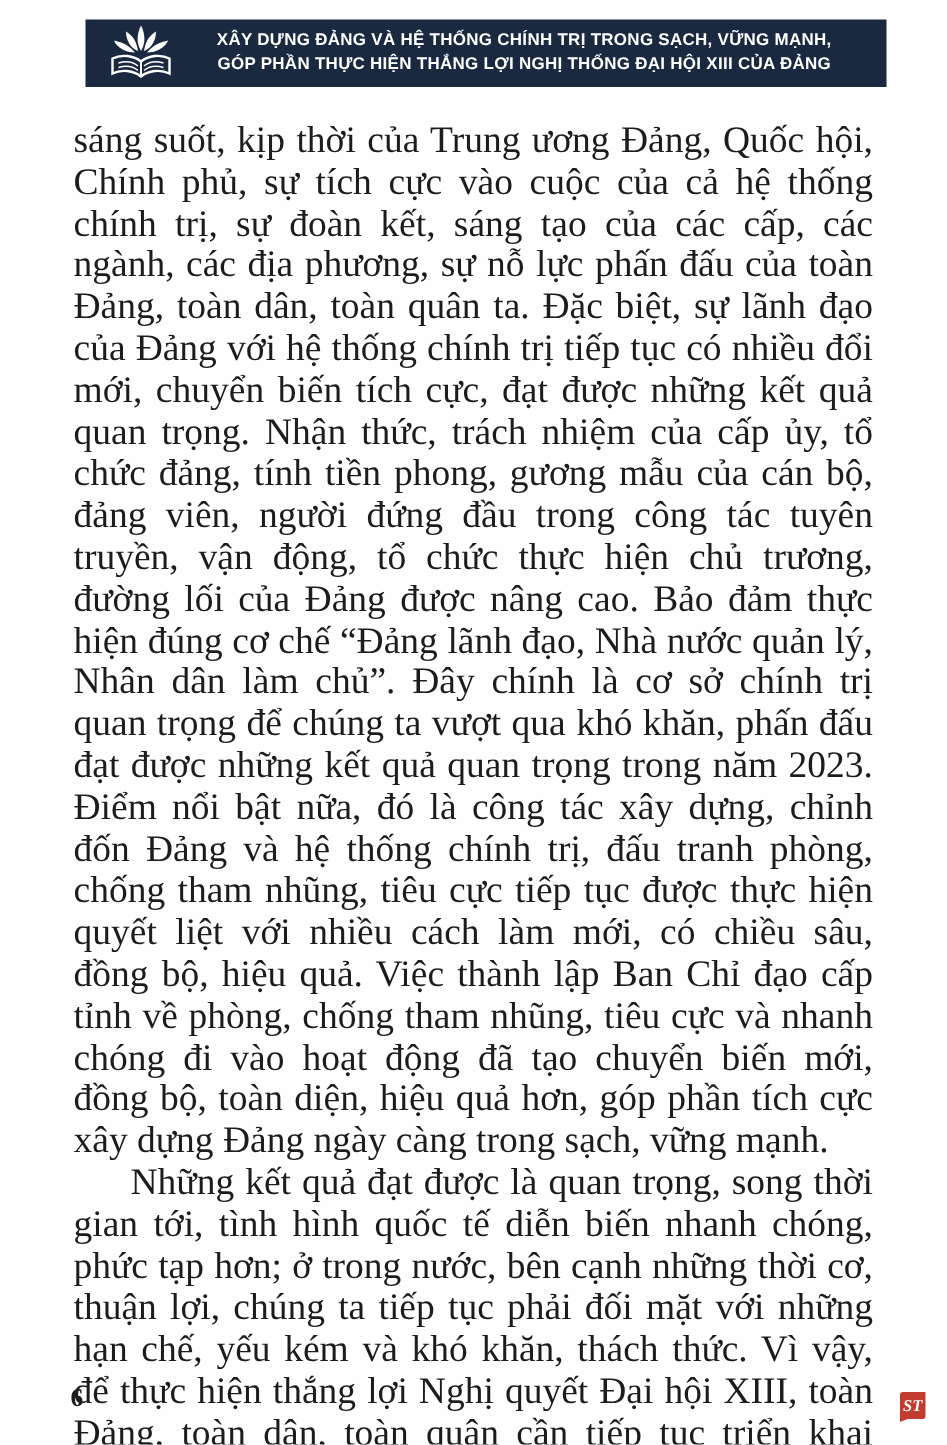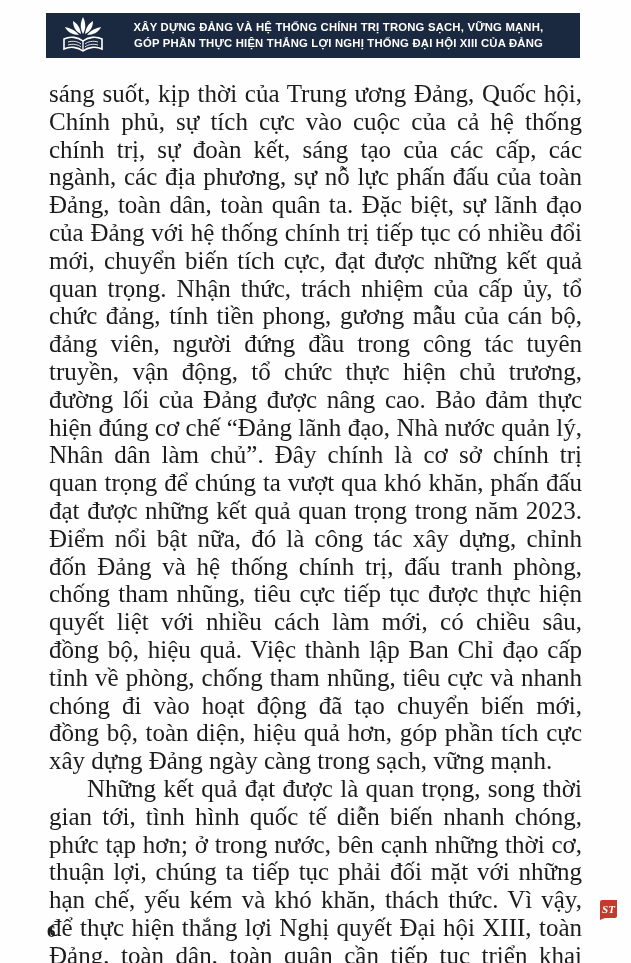--- a/index.html
+++ b/index.html
@@ -12,21 +12,21 @@
     font-family: "Liberation Serif", serif;
   }
   .page {
     position: absolute;
     inset: 0;
     background: #fefefe;
   }
   
   .header-bar {
     position: absolute;
-    left: 46px;
+    left: 57px;
     top: 13px;
     width: 534px;
     height: 45px;
     background: var(--header-bg, #1b2940);
     display: flex;
     align-items: center;
     box-sizing: border-box;
     justify-content: center;
   }
   .header-logo {
@@ -74,21 +74,21 @@
     left: 47px;
     top: 922px;
     font-family: "Liberation Serif", serif;
     font-weight: bold;
     font-size: 17px;
     color: #1c1c1c;
   }
   .publisher-logo {
     position: absolute;
     left: 596px;
-    top: 898px;
+    top: 926px;
     width: 24px;
     height: 24px;
   }
 </style>
 </head>
 <body>
 
 <div class="page">
 
   <div class="header-bar">

